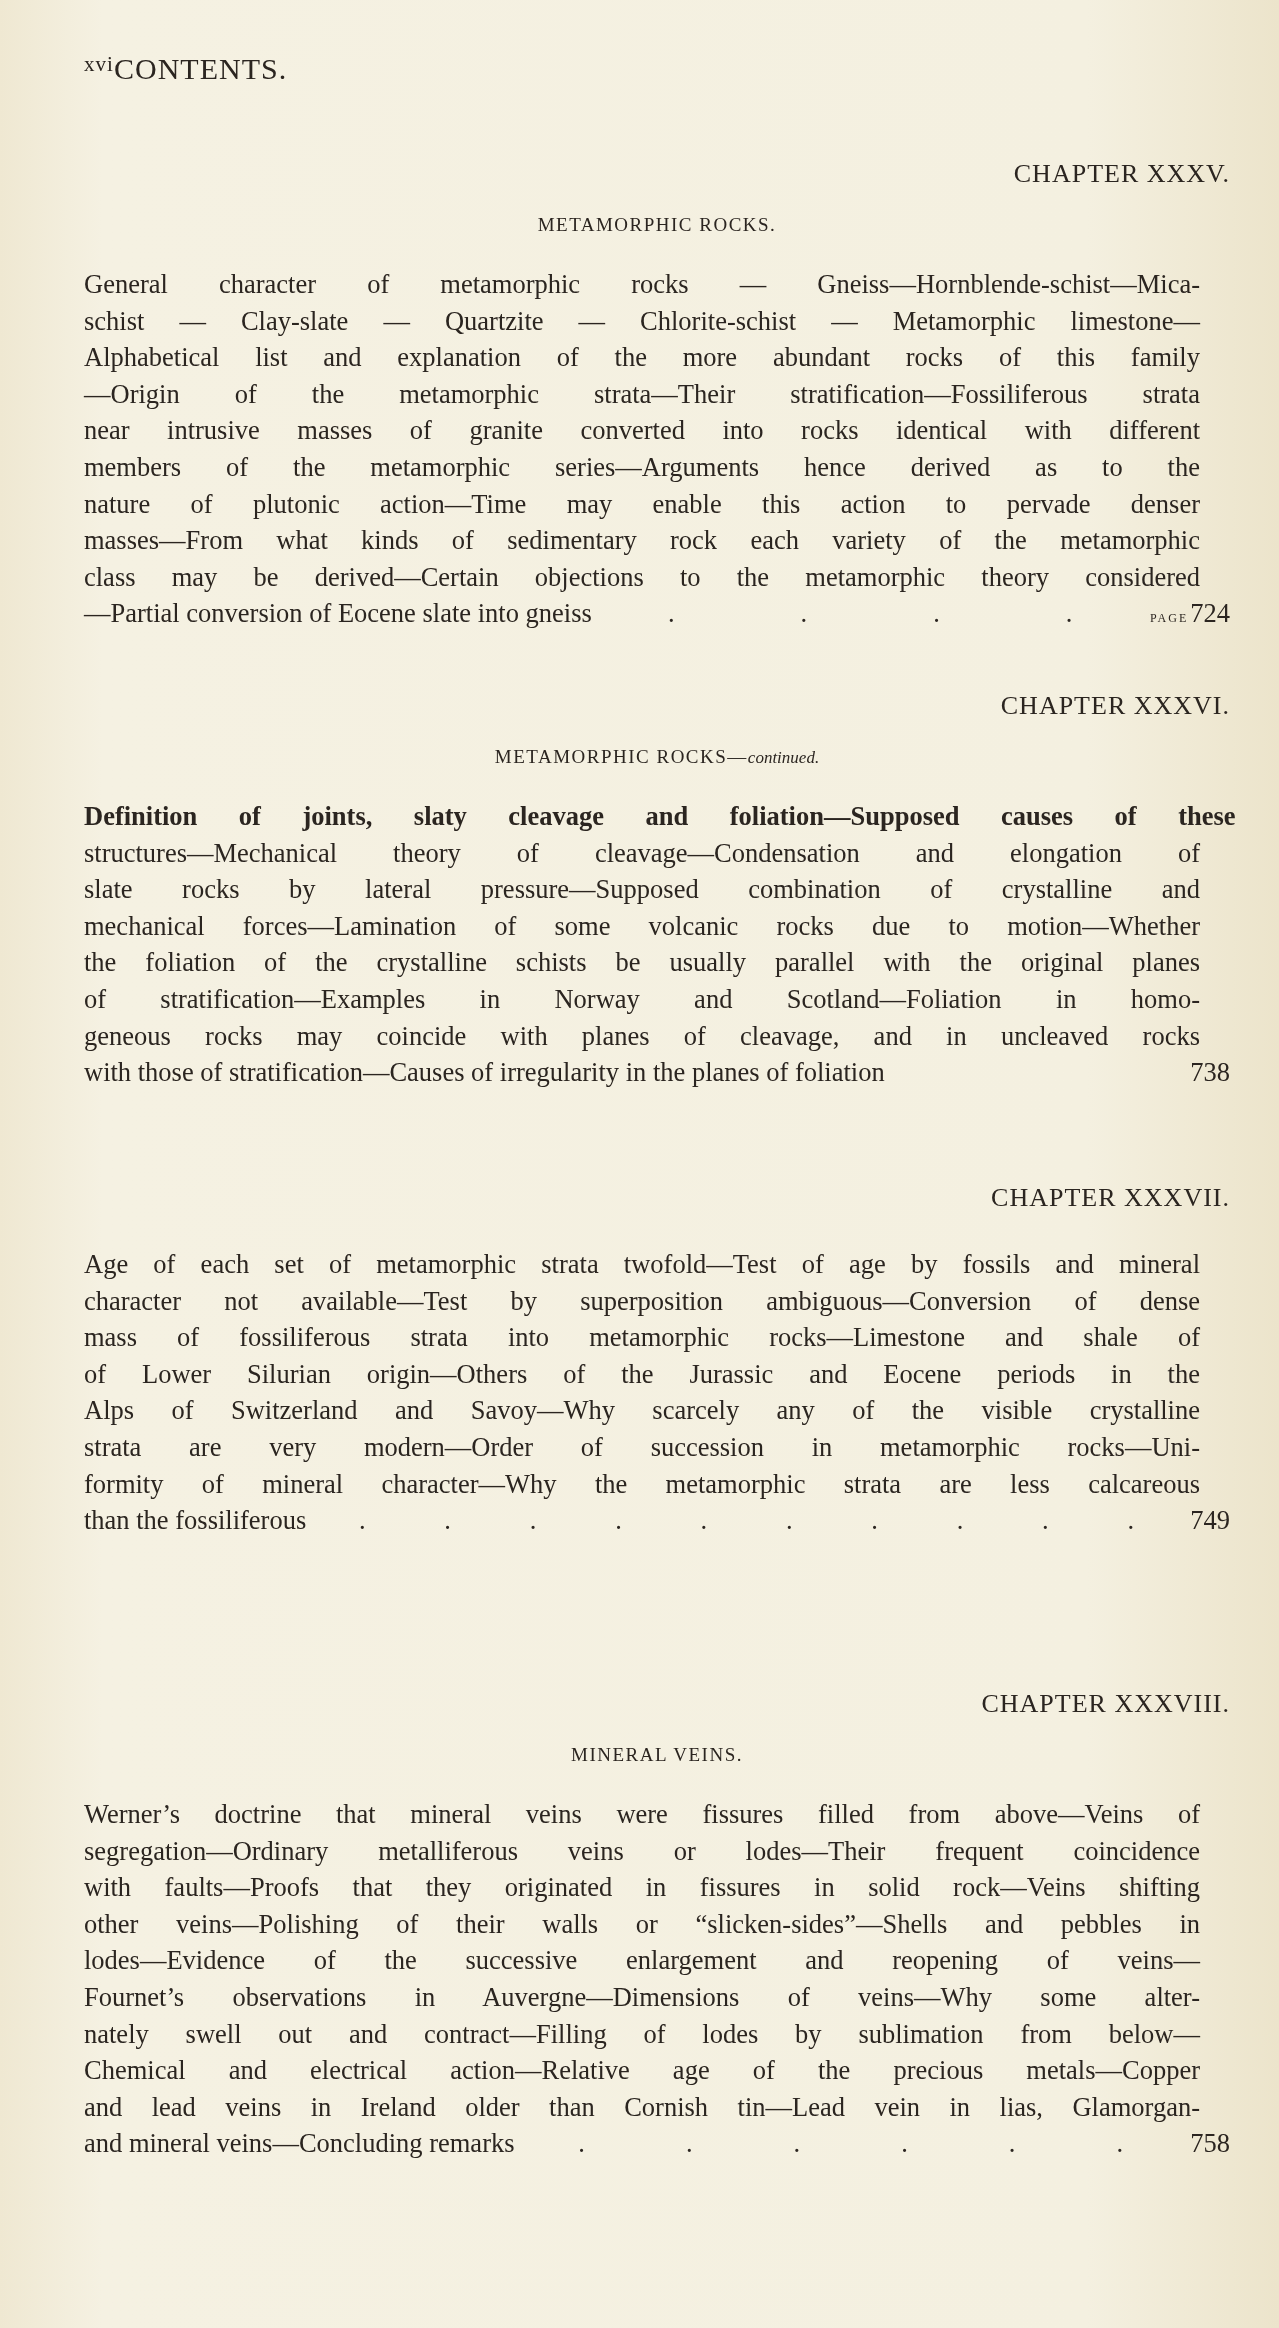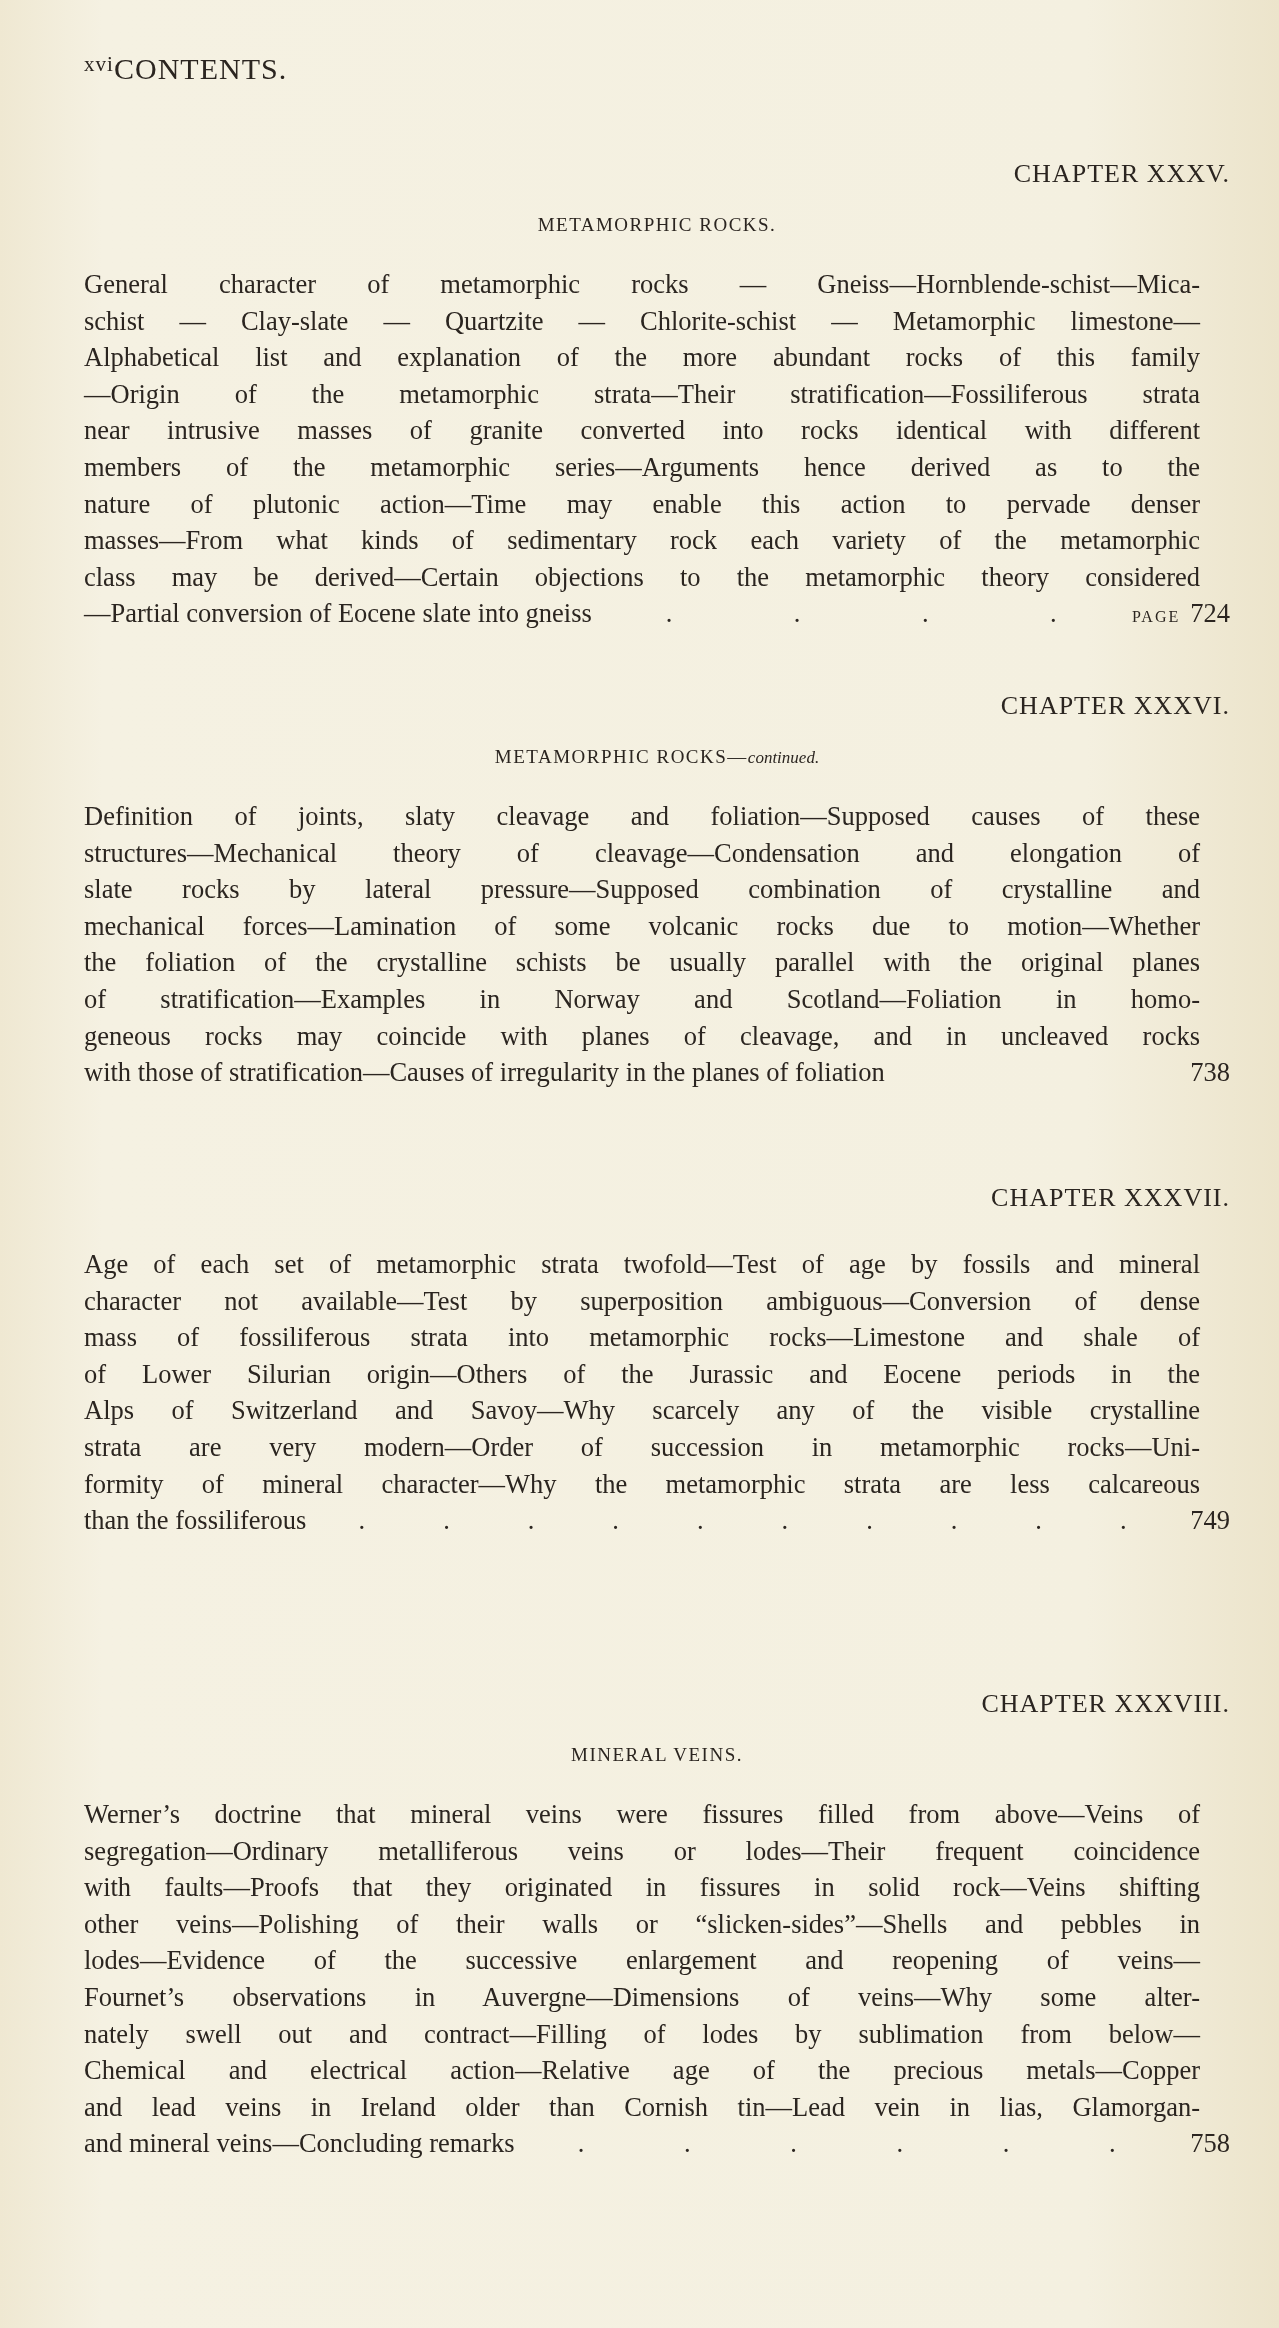--- a/index.html
+++ b/index.html
@@ -44,21 +44,21 @@
     text-align-last: justify;
     padding-left: 30px;
     text-indent: -30px;
     hyphens: manual;
   }
   .line { display: block; text-align: justify; text-align-last: justify; white-space: nowrap; }
   .line.last { display: flex; justify-content: space-between; text-align-last: auto; }
   .leader { flex: 1; display: flex; justify-content: space-around; padding: 0 18px 0 40px; }
   .leader span { display: inline-block; }
   .pg { white-space: nowrap; }
-  .pg .pg-word { font-size: 16px; letter-spacing: 2px; margin-right: 10px; }
+  .pg .pg-word { font-size: 12px; letter-spacing: 2px; margin-right: 2px; }
 </style>
 </head>
 <body>
 
 <div class="page">
 
   <div class="running-head">
     <span class="folio">xvi</span>
     <div class="running-title">CONTENTS.</div>
   </div>
@@ -90,21 +90,21 @@
         </span>
       </div>
   </section>
 
   <section class="chapter" style="top:684px">
     <div class="chapter-num">CHAPTER XXXVI.</div>
     <div class="chapter-sub">
       <span>METAMORPHIC ROCKS—</span><span class="cont">continued.</span>
     </div>
     <div class="para">
-        <span class="line" style="width: 1116px; white-space: nowrap; word-spacing: 34.8698px; text-align-last: left;">Definition of joints, slaty cleavage and foliation—Supposed causes of these</span>
+        <span class="line" style="width: 1116px; white-space: nowrap; word-spacing: 34.8698px; text-align-last: left; font-weight: bold;">Definition of joints, slaty cleavage and foliation—Supposed causes of these</span>
         <span class="line" style="width: 1116px; white-space: nowrap; word-spacing: 49.3724px; text-align-last: left;">structures—Mechanical theory of cleavage—Condensation and elongation of</span>
         <span class="line" style="width: 1116px; white-space: nowrap; word-spacing: 42.9102px; text-align-last: left;">slate rocks by lateral pressure—Supposed combination of crystalline and</span>
         <span class="line" style="width: 1116px; white-space: nowrap; word-spacing: 31.5117px; text-align-last: left;">mechanical forces—Lamination of some volcanic rocks due to motion—Whether</span>
         <span class="line" style="width: 1116px; white-space: nowrap; word-spacing: 22.3516px; text-align-last: left;">the foliation of the crystalline schists be usually parallel with the original planes</span>
         <span class="line" style="width: 1116px; white-space: nowrap; word-spacing: 47.6629px; text-align-last: left;">of stratification—Examples in Norway and Scotland—Foliation in homo-</span>
         <span class="line" style="width: 1116px; white-space: nowrap; word-spacing: 27.6023px; text-align-last: left;">geneous rocks may coincide with planes of cleavage, and in uncleaved rocks</span>
         <span class="line last" style="width: 1116px;">
           <span>with those of stratification—Causes of irregularity in the planes of foliation</span>
           <span class="leader"></span>
           <span class="pg"><span class="pg-word"></span><span>738</span></span>

